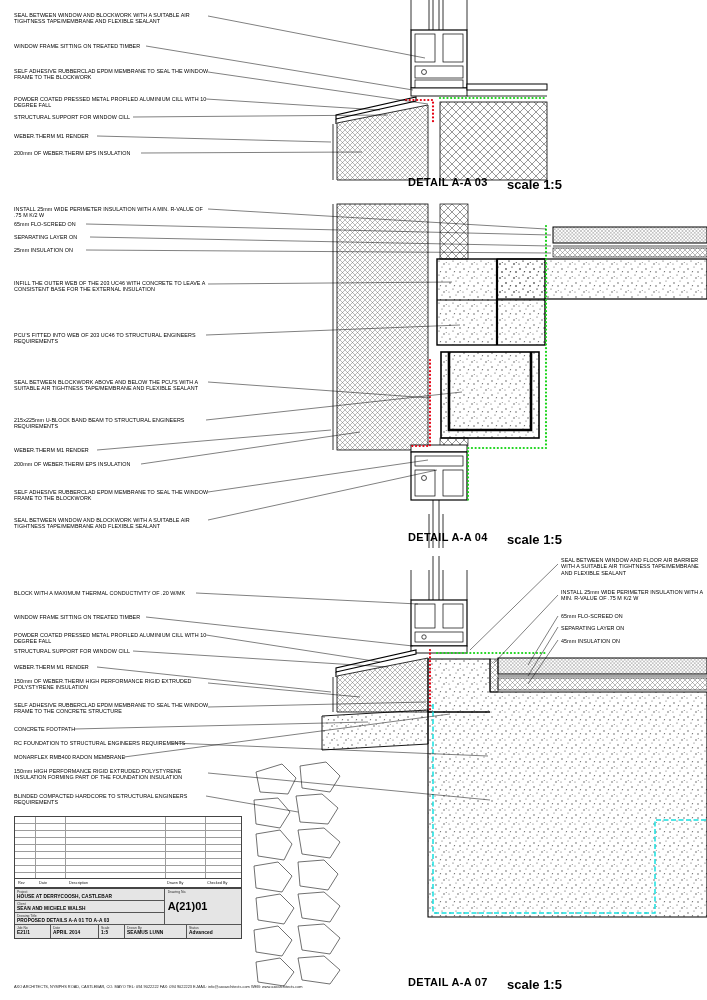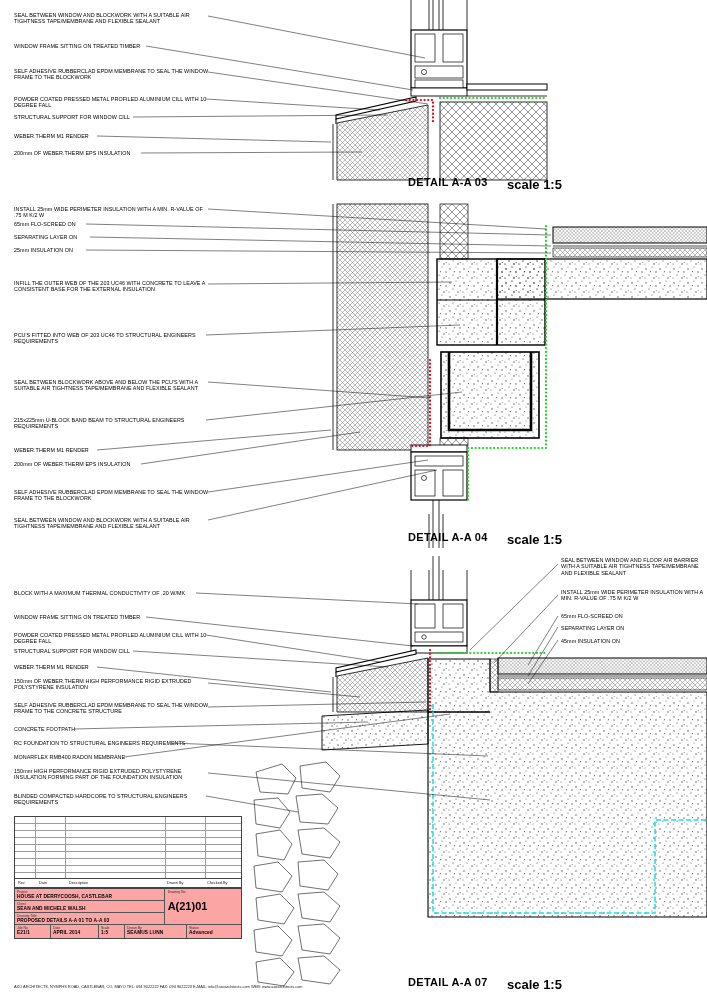--- a/index.html
+++ b/index.html
@@ -21,21 +21,21 @@
 
   
   .rev-table { position:absolute; left:14px; top:816px; width:228px; height:63px;
                border:1px solid #444;
                background:repeating-linear-gradient(to bottom,#fff 0 6.4px,#9c9c9c 6.4px 7px); }
   .rev-table .vline { position:absolute; top:0; bottom:0; width:1px; background:#9c9c9c; }
   .rev-head { position:absolute; left:14px; top:879px; width:228px; height:9px;
               border:1px solid #444; border-top:none; font-size:3.8px; color:#222; }
   .rev-head span { position:absolute; top:2px; }
 
-  .tb-info { position:absolute; left:14px; top:888px; width:228px; border:1px solid #444; background:#fca5a5; }
+  .tb-info { position:absolute; left:14px; top:888px; width:228px; border:1px solid #444; background:#e5e5e5; }
   .tb-top { display:flex; }
   .tb-left { width:150px; }
   .tb-row { height:12px; border-bottom:1px solid #555; padding:1px 2px; overflow:hidden; }
   .tb-l { display:block; font-size:3.4px; color:#333; }
   .tb-v { display:block; font-size:4.8px; font-weight:bold; letter-spacing:.1px; }
   .tb-dno-cell { width:78px; border-left:1px solid #555; border-bottom:1px solid #555; padding:1px 3px; }
   .tb-dno { display:block; font-size:11px; font-weight:bold; margin-top:6px; }
   .tb-bottom { display:flex; height:13px; }
   .tb-cell { padding:1px 2px; border-right:1px solid #555; overflow:hidden; }
   .tb-cell:last-child { border-right:none; }

